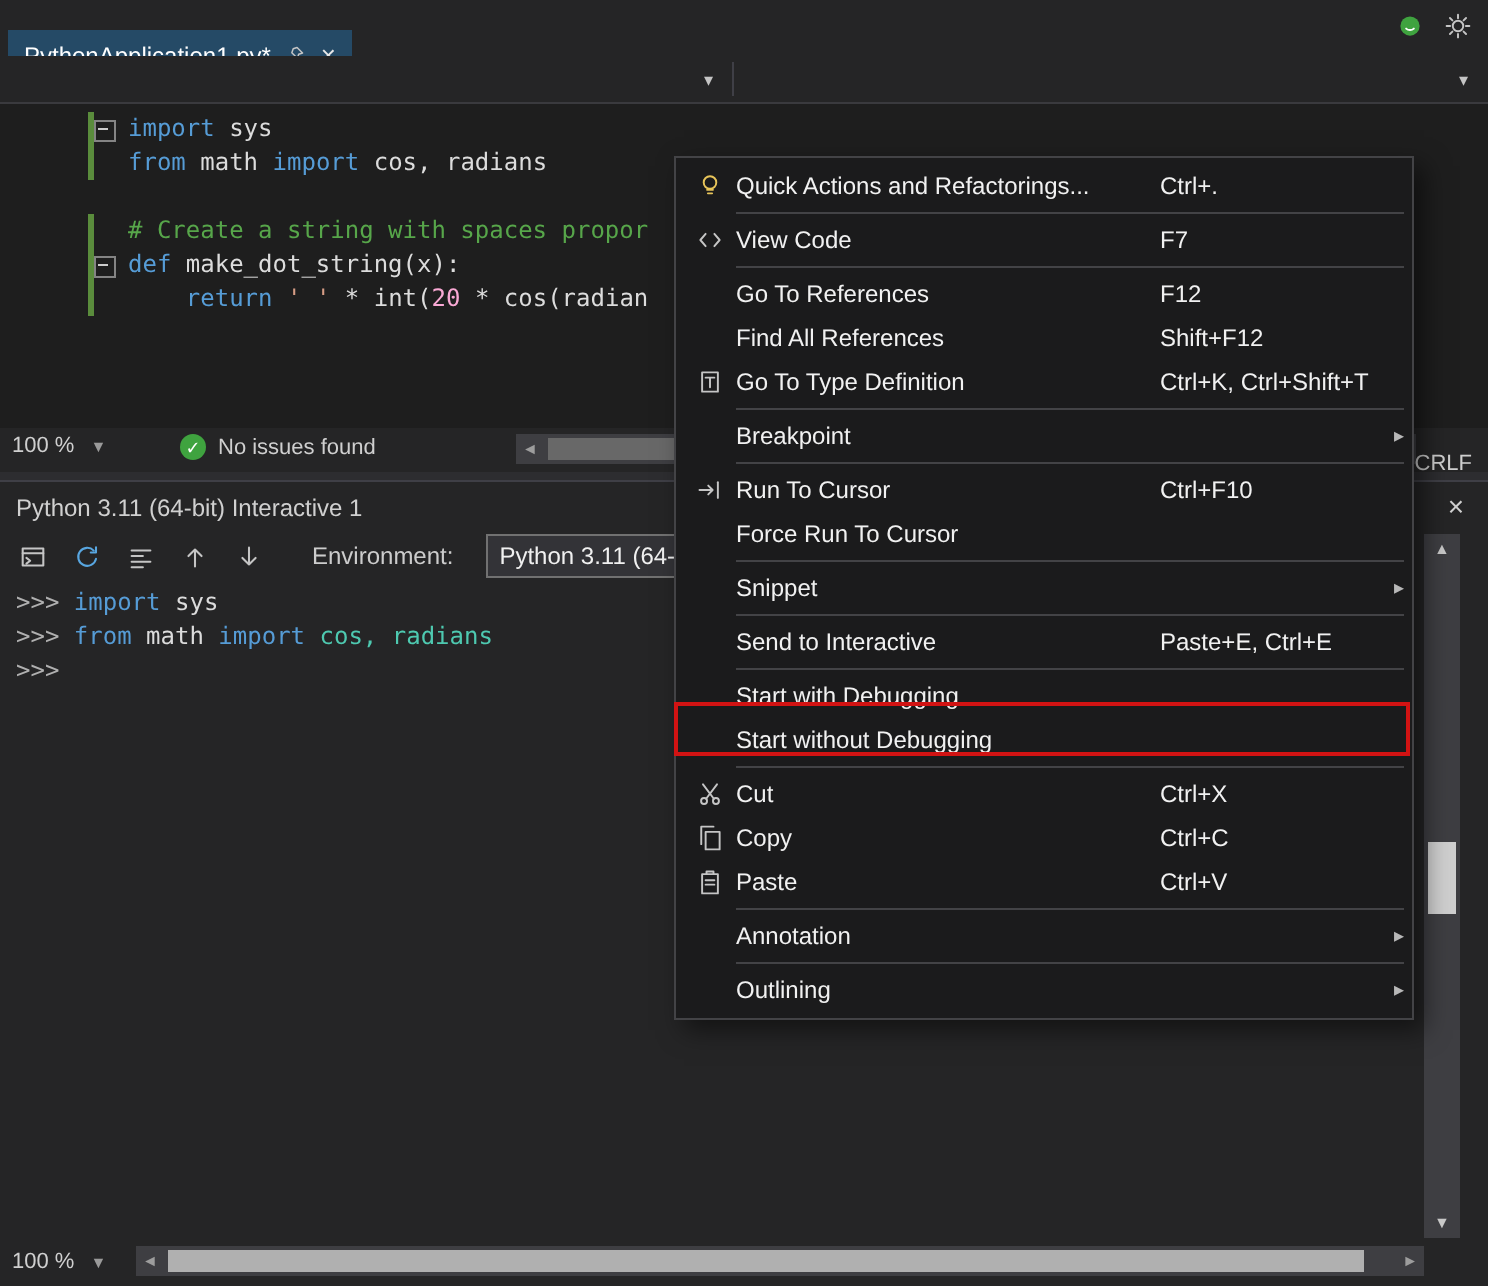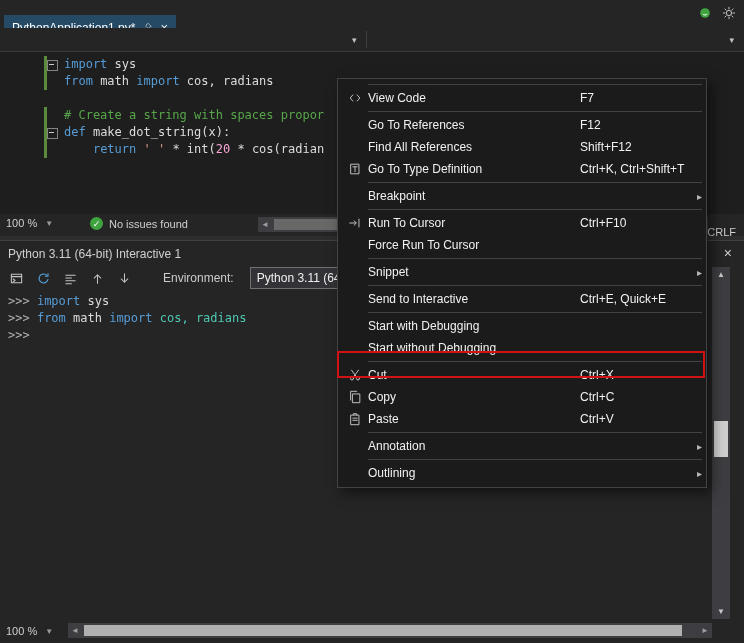--- a/index.html
+++ b/index.html
@@ -53,21 +53,21 @@
   .ed-hscroll .hs-thumb{left:16px;width:264px;}
   .crlf{position:absolute;right:8px;top:12px;font-size:11px;color:#cfcfcf;}
 
   
   .interactive{position:absolute;left:0;top:240px;width:744px;height:403px;background:#252526;border-top:1px solid #3f3f46;box-sizing:border-box;}
   .iw-title{position:absolute;left:8px;top:6px;font-size:12px;color:#d0d0d0;white-space:nowrap;}
   .iw-close{position:absolute;right:12px;top:4px;font-size:14px;color:#d0d0d0;}
   .iw-toolbar{position:absolute;left:8px;top:26px;height:22px;display:flex;align-items:center;gap:10px;}
   .tbtn{display:flex;align-items:center;justify-content:center;width:17px;height:17px;}
   .tbtn svg{width:15px;height:15px;}
-  .env-label{font-size:12px;color:#cccccc;margin-left:20px;white-space:nowrap;}
+  .env-label{font-size:12px;color:#cccccc;margin-left:13px;white-space:nowrap;}
   .env-dd{margin-left:6px;width:112px;height:20px;background:#333337;border:1px solid #717171;
           font-size:12px;color:#f0f0f0;line-height:20px;padding:0 6px;white-space:nowrap;overflow:hidden;}
   .repl{position:absolute;left:8px;top:52px;font-family:"DejaVu Sans Mono",monospace;font-size:12px;line-height:17px;white-space:pre;}
   .vscroll{position:absolute;right:14px;top:26px;width:18px;height:352px;background:#3e3e42;}
   .vs-up{position:absolute;left:0;right:0;top:3px;text-align:center;font-size:8px;color:#c8c8c8;}
   .vs-down{position:absolute;left:0;right:0;bottom:3px;text-align:center;font-size:8px;color:#c8c8c8;}
   .vs-thumb{position:absolute;left:2px;right:2px;top:154px;height:36px;background:#cfcfcf;}
   .iw-bottom{position:absolute;left:0;top:380px;width:744px;height:23px;background:#252526;}
   .iw-zoom{position:absolute;left:6px;top:4px;display:flex;align-items:center;gap:8px;}
   .iw-hscroll{left:68px;top:2px;width:644px;height:15px;}
@@ -210,20 +210,31 @@
       </div>
       <div class="hscroll iw-hscroll">
         <span class="hs-left">◄</span>
         <div class="hs-thumb"></div>
         <span class="hs-right">►</span>
       </div>
     </div>
   </div>
 
   <div class="ctx-menu" id="ctx-menu">
+      <div class="menu-item">
+        <span class="mi-icon">
+          <svg viewBox="0 0 16 16">
+            <circle cx="8" cy="6" r="3.6" stroke="#e8c55a"></circle>
+            <path d="M6.3 10.2h3.4M6.8 12.2h2.4" stroke="#e8c55a"></path>
+          </svg>
+        </span>
+        <span class="mi-label">Quick Actions and Refactorings...</span>
+        <span class="mi-shortcut">Ctrl+.</span>
+        <span class="mi-arrow"></span>
+      </div>
       <div class="menu-sep"></div>
       <div class="menu-item">
         <span class="mi-icon">
           <svg viewBox="0 0 16 16">
             <path d="M5.5 4.5L2.5 8l3 3.5M10.5 4.5l3 3.5-3 3.5"></path>
           </svg>
         </span>
         <span class="mi-label">View Code</span>
         <span class="mi-shortcut">F7</span>
         <span class="mi-arrow"></span>
@@ -281,21 +292,21 @@
       <div class="menu-item">
         <span class="mi-icon"></span>
         <span class="mi-label">Snippet</span>
         <span class="mi-shortcut"></span>
         <span class="mi-arrow">▸</span>
       </div>
       <div class="menu-sep"></div>
       <div class="menu-item">
         <span class="mi-icon"></span>
         <span class="mi-label">Send to Interactive</span>
-        <span class="mi-shortcut">Ctrl+E, Quick+E</span>
+        <span class="mi-shortcut">Paste+E, Ctrl+E</span>
         <span class="mi-arrow"></span>
       </div>
       <div class="menu-sep"></div>
       <div class="menu-item">
         <span class="mi-icon"></span>
         <span class="mi-label">Start with Debugging</span>
         <span class="mi-shortcut"></span>
         <span class="mi-arrow"></span>
       </div>
       <div class="menu-item">

